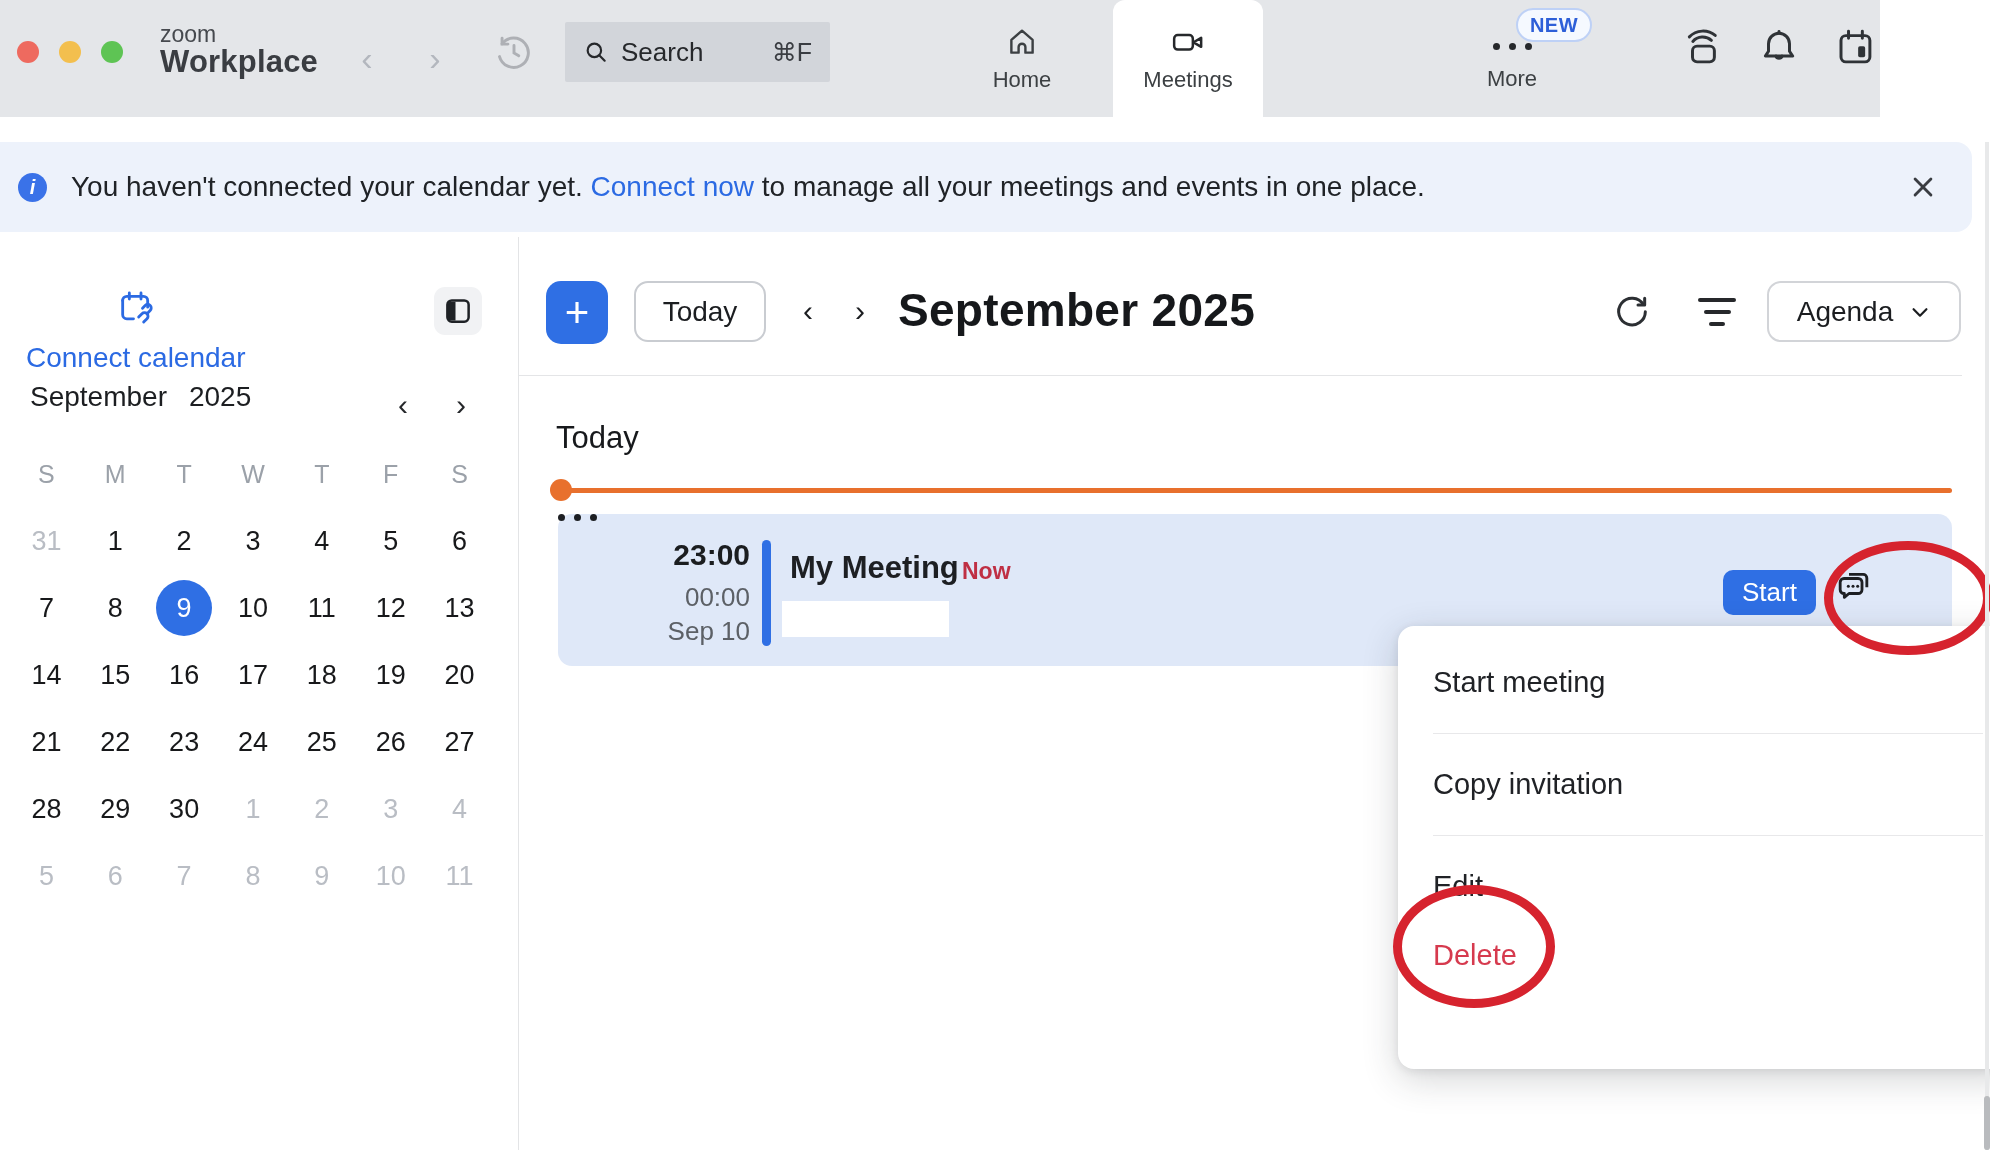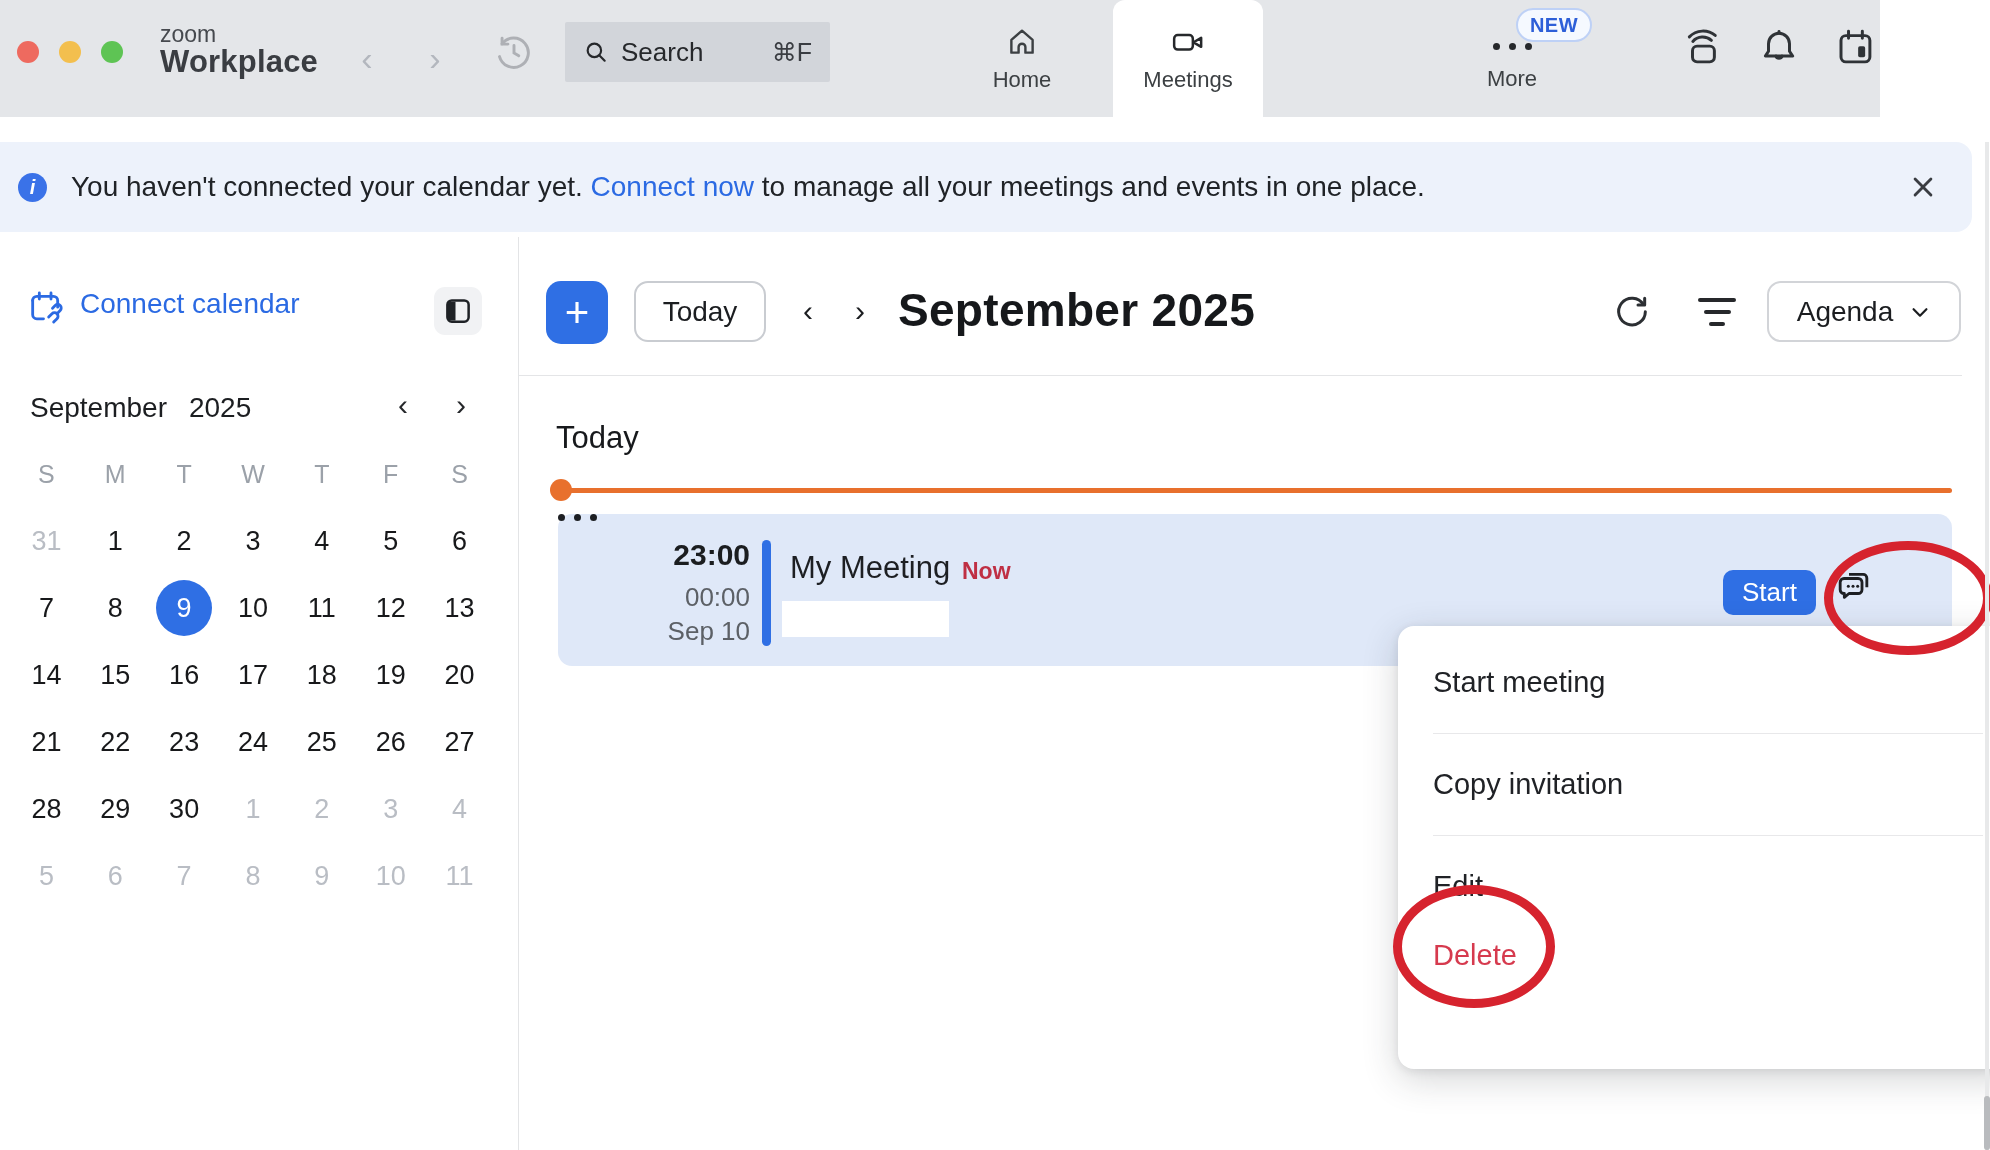--- a/index.html
+++ b/index.html
@@ -28,24 +28,24 @@
 
   
   #banner{left:0;top:142px;width:1972px;height:90px;background:#edf2fb;border-radius:0 16px 16px 0;display:flex;align-items:center;}
   #info-icon{width:29px;height:29px;border-radius:50%;background:#3a72e8;color:#fff;font-size:20px;font-weight:700;
              display:flex;align-items:center;justify-content:center;margin:0 24px 0 18px;font-style:italic;flex:0 0 auto;}
   #banner p{margin:0;font-size:28px;color:#202327;}
   #banner a{color:#2b6ae3;text-decoration:none;cursor:pointer;}
   #banner-close{position:absolute;right:30px;top:26px;width:38px;height:38px;cursor:pointer;}
 
   
-  #connect-cal{left:26px;top:288px;display:flex;align-items:flex-start;gap:14px;cursor:pointer;}
+  #connect-cal{left:26px;top:288px;display:flex;align-items:center;gap:14px;cursor:pointer;flex-direction:column;}
   #connect-cal span{font-size:28px;color:#2b6ae3;}
   #panel-toggle{left:434px;top:287px;width:48px;height:48px;background:#f1f2f4;border-radius:11px;display:flex;align-items:center;justify-content:center;cursor:pointer;}
-  #mini-head{left:30px;top:392px;display:flex;gap:22px;align-items:baseline;}
+  #mini-head{left:30px;top:381px;display:flex;gap:22px;align-items:baseline;}
   #mini-head b{font-size:28px;font-weight:500;color:#1c1e21;}
   .mini-nav{top:388px;width:36px;height:36px;font-size:30px;color:#26282b;text-align:center;line-height:34px;cursor:pointer;}
   #cal-grid{left:12px;top:445px;width:482px;display:grid;grid-template-columns:repeat(7,1fr);row-gap:9px;}
   .cal-cell{height:58px;display:flex;align-items:center;justify-content:center;font-size:27px;color:#17181a;cursor:pointer;}
   .cal-cell.hdr{color:#9ba1a9;font-size:25px;cursor:default;}
   .cal-cell.muted{color:#b9bdc4;}
   .cal-cell .sel{width:56px;height:56px;border-radius:50%;background:#2f6fe4;color:#fff;display:flex;align-items:center;justify-content:center;}
   #v-divider{left:518px;top:237px;width:1px;height:913px;background:#e3e4e6;}
 
   
@@ -64,21 +64,21 @@
 
   
   #today-label{left:556px;top:420px;font-size:31px;font-weight:500;color:#17191c;}
   #now-line{left:560px;top:488px;width:1392px;height:5px;background:#e8702d;border-radius:3px;}
   #now-dot{left:550px;top:479px;width:22px;height:22px;border-radius:50%;background:#e8702d;}
   #meeting-card{left:558px;top:514px;width:1394px;height:152px;background:#dfe8f8;border-radius:14px;cursor:pointer;}
   #mt-time{left:62px;top:24px;width:130px;text-align:right;font-size:30px;font-weight:700;color:#1b1d20;}
   #mt-end{left:62px;top:68px;width:130px;text-align:right;font-size:26px;color:#5c6066;}
   #mt-date{left:62px;top:102px;width:130px;text-align:right;font-size:26px;color:#5c6066;}
   #mt-bar{left:204px;top:26px;width:9px;height:106px;border-radius:5px;background:#2f6fe4;}
-  #mt-title{left:232px;top:36px;font-size:31px;font-weight:400;color:#1d1f23;}
+  #mt-title{left:232px;top:36px;font-size:31px;font-weight:700;color:#1d1f23;}
   #mt-now{left:404px;top:44px;font-size:23px;font-weight:700;color:#bf2f44;}
   #mt-redact{left:224px;top:87px;width:167px;height:36px;background:#ffffff;}
   #start-btn{left:1165px;top:56px;width:93px;height:45px;border-radius:10px;background:#2f6fe4;color:#fff;font-size:26px;
              display:flex;align-items:center;justify-content:center;cursor:pointer;}
   #chat-btn{left:1276px;top:52px;cursor:pointer;}
   #more-btn{left:1330px;top:66px;display:flex;gap:9px;cursor:pointer;}
   #more-btn i{width:7px;height:7px;border-radius:50%;background:#1d1f23;display:block;}
 
   
   #ctx-menu{left:1398px;top:626px;width:620px;height:443px;background:#fff;border-radius:16px;

